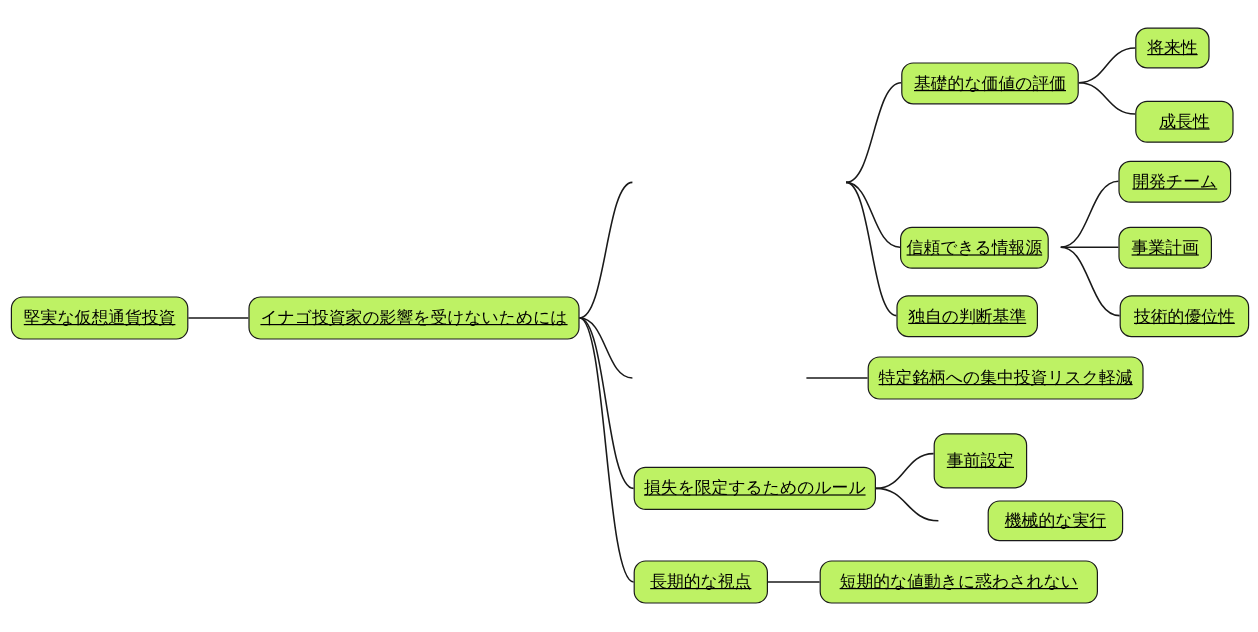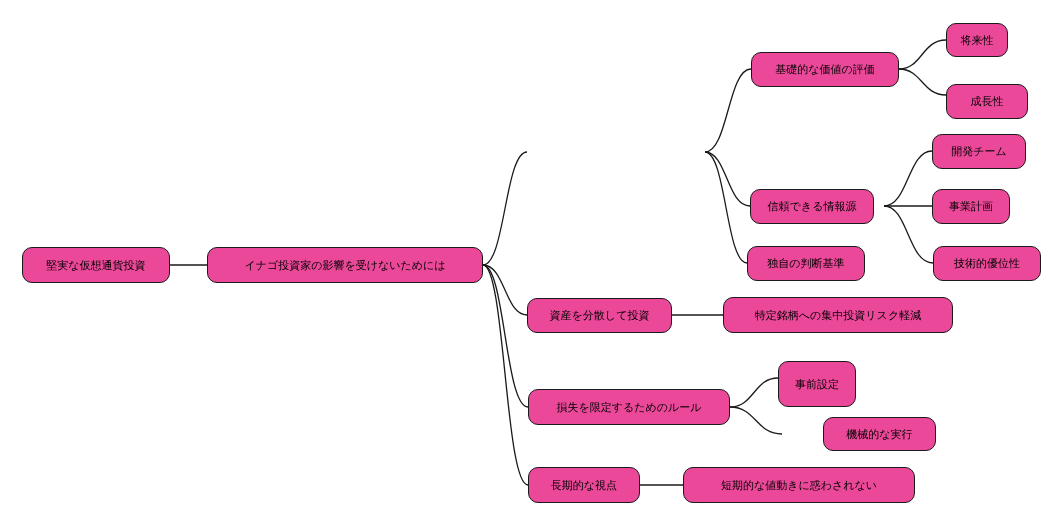--- a/index.html
+++ b/index.html
@@ -9,27 +9,28 @@
     background:#ffffff;
     font-family:"DejaVu Sans","Liberation Sans",sans-serif;
     overflow:hidden;
   }
   .edges{position:absolute;left:0;top:0;width:1048px;height:527px;}
   .edges path{fill:none;stroke:#1a1a1a;stroke-width:1.3px;}
   .node{
     position:absolute;
     box-sizing:border-box;
     display:flex;align-items:center;justify-content:center;
-    background:#ec4899;
+    background:#bef264;
     border:1.5px solid #1a1a1a;
     border-radius:10px;
-    font-size:11px;line-height:1;
+    font-size:14px;line-height:1;
     color:#000000;
     white-space:nowrap;
     overflow:hidden;
+    text-decoration:underline;
   }
 </style>
 </head>
 <body>
 
 <div class="stage">
 
   <svg class="edges" width="1048" height="527" viewBox="0 0 1048 527" aria-hidden="true">
     <path d="M157,265 H207"></path>
     <path d="M483,265 C505,265 505,152 527,152"></path>
@@ -43,31 +44,30 @@
     <path d="M899,69 C922,69 922,95 946,95"></path>
     <path d="M884,206 C908,206 908,151 932,151"></path>
     <path d="M884,206 H932"></path>
     <path d="M884,206 C908,206 908,263 933,263"></path>
     <path d="M672,315 H723"></path>
     <path d="M730,407 C754,407 754,378 778,378"></path>
     <path d="M730,407 C756,407 756,434 782,434"></path>
     <path d="M640,485 H683"></path>
   </svg>
 
-  <div class="node" style="left:22px;top:247px;width:148px;height:36px">堅実な仮想通貨投資</div>
+  <div class="node" style="left:9px;top:247px;width:148px;height:36px">堅実な仮想通貨投資</div>
   <div class="node" style="left:207px;top:247px;width:276px;height:36px">イナゴ投資家の影響を受けないためには</div>
   <div class="node" style="left:751px;top:52px;width:148px;height:35px">基礎的な価値の評価</div>
   <div class="node" style="left:946px;top:23px;width:62px;height:34px">将来性</div>
   <div class="node" style="left:946px;top:84px;width:82px;height:35px">成長性</div>
   <div class="node" style="left:750px;top:189px;width:124px;height:35px">信頼できる情報源</div>
   <div class="node" style="left:932px;top:134px;width:94px;height:35px">開発チーム</div>
   <div class="node" style="left:932px;top:189px;width:78px;height:35px">事業計画</div>
   <div class="node" style="left:933px;top:246px;width:108px;height:35px">技術的優位性</div>
   <div class="node" style="left:747px;top:246px;width:118px;height:35px">独自の判断基準</div>
-  <div class="node" style="left:527px;top:298px;width:145px;height:35px">資産を分散して投資</div>
   <div class="node" style="left:723px;top:297px;width:230px;height:36px">特定銘柄への集中投資リスク軽減</div>
   <div class="node" style="left:528px;top:389px;width:202px;height:36px">損失を限定するためのルール</div>
   <div class="node" style="left:778px;top:361px;width:78px;height:46px">事前設定</div>
   <div class="node" style="left:823px;top:417px;width:113px;height:34px">機械的な実行</div>
   <div class="node" style="left:528px;top:467px;width:112px;height:36px">長期的な視点</div>
   <div class="node" style="left:683px;top:467px;width:232px;height:36px">短期的な値動きに惑わされない</div>
 
 </div>
 
 </body></html>

